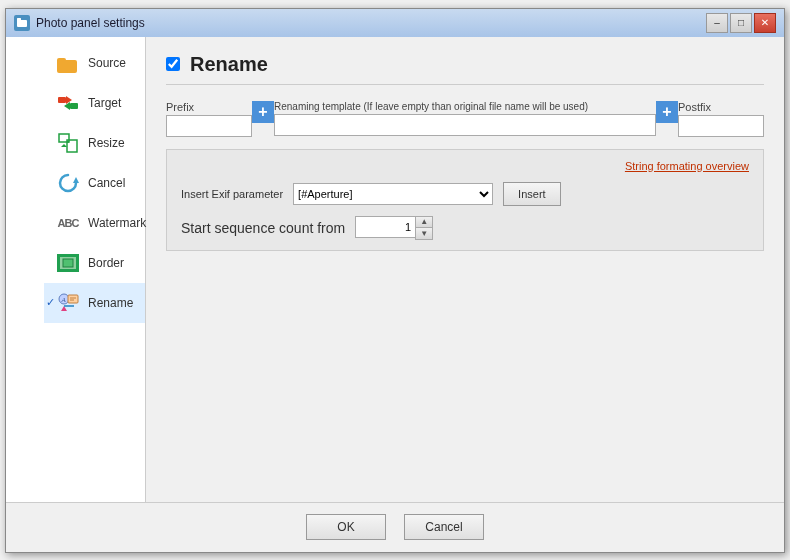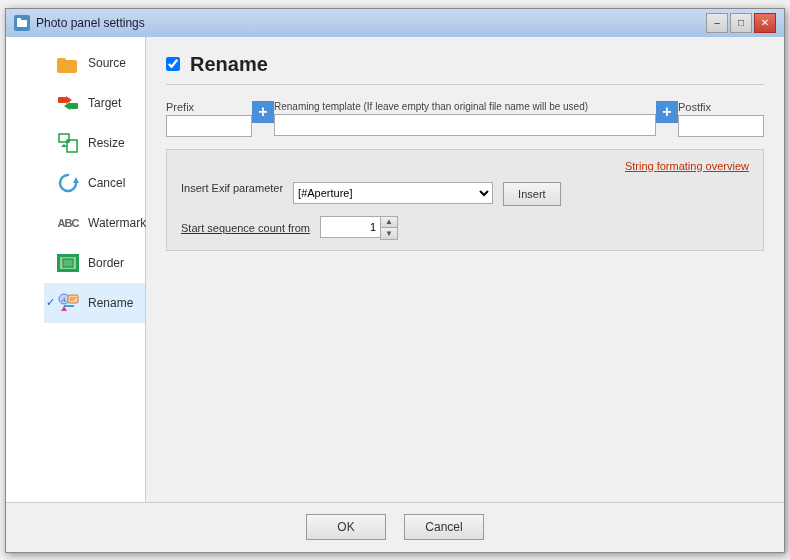--- a/index.html
+++ b/index.html
@@ -257,21 +257,21 @@
     .string-format-link {
       text-align: right;
       color: #c03000;
       font-size: 11px;
       cursor: pointer;
       text-decoration: underline;
     }
 
     .exif-row {
       display: flex;
-      align-items: flex-start;
+      align-items: center;
       gap: 10px;
     }
 
     .exif-label {
       font-size: 11px;
       color: #333;
       white-space: nowrap;
     }
 
     .exif-select {
@@ -293,24 +293,23 @@
       color: #333;
     }
 
     .sequence-row {
       display: flex;
       align-items: center;
       gap: 10px;
     }
 
     .sequence-label {
-      font-size: 11px;
+      font-size: 14px;
       color: #333;
       white-space: nowrap;
-      text-decoration: underline;
     }
 
     .spinner-container {
       display: flex;
       align-items: stretch;
     }
 
     .spinner-input {
       width: 60px;
       height: 22px;

